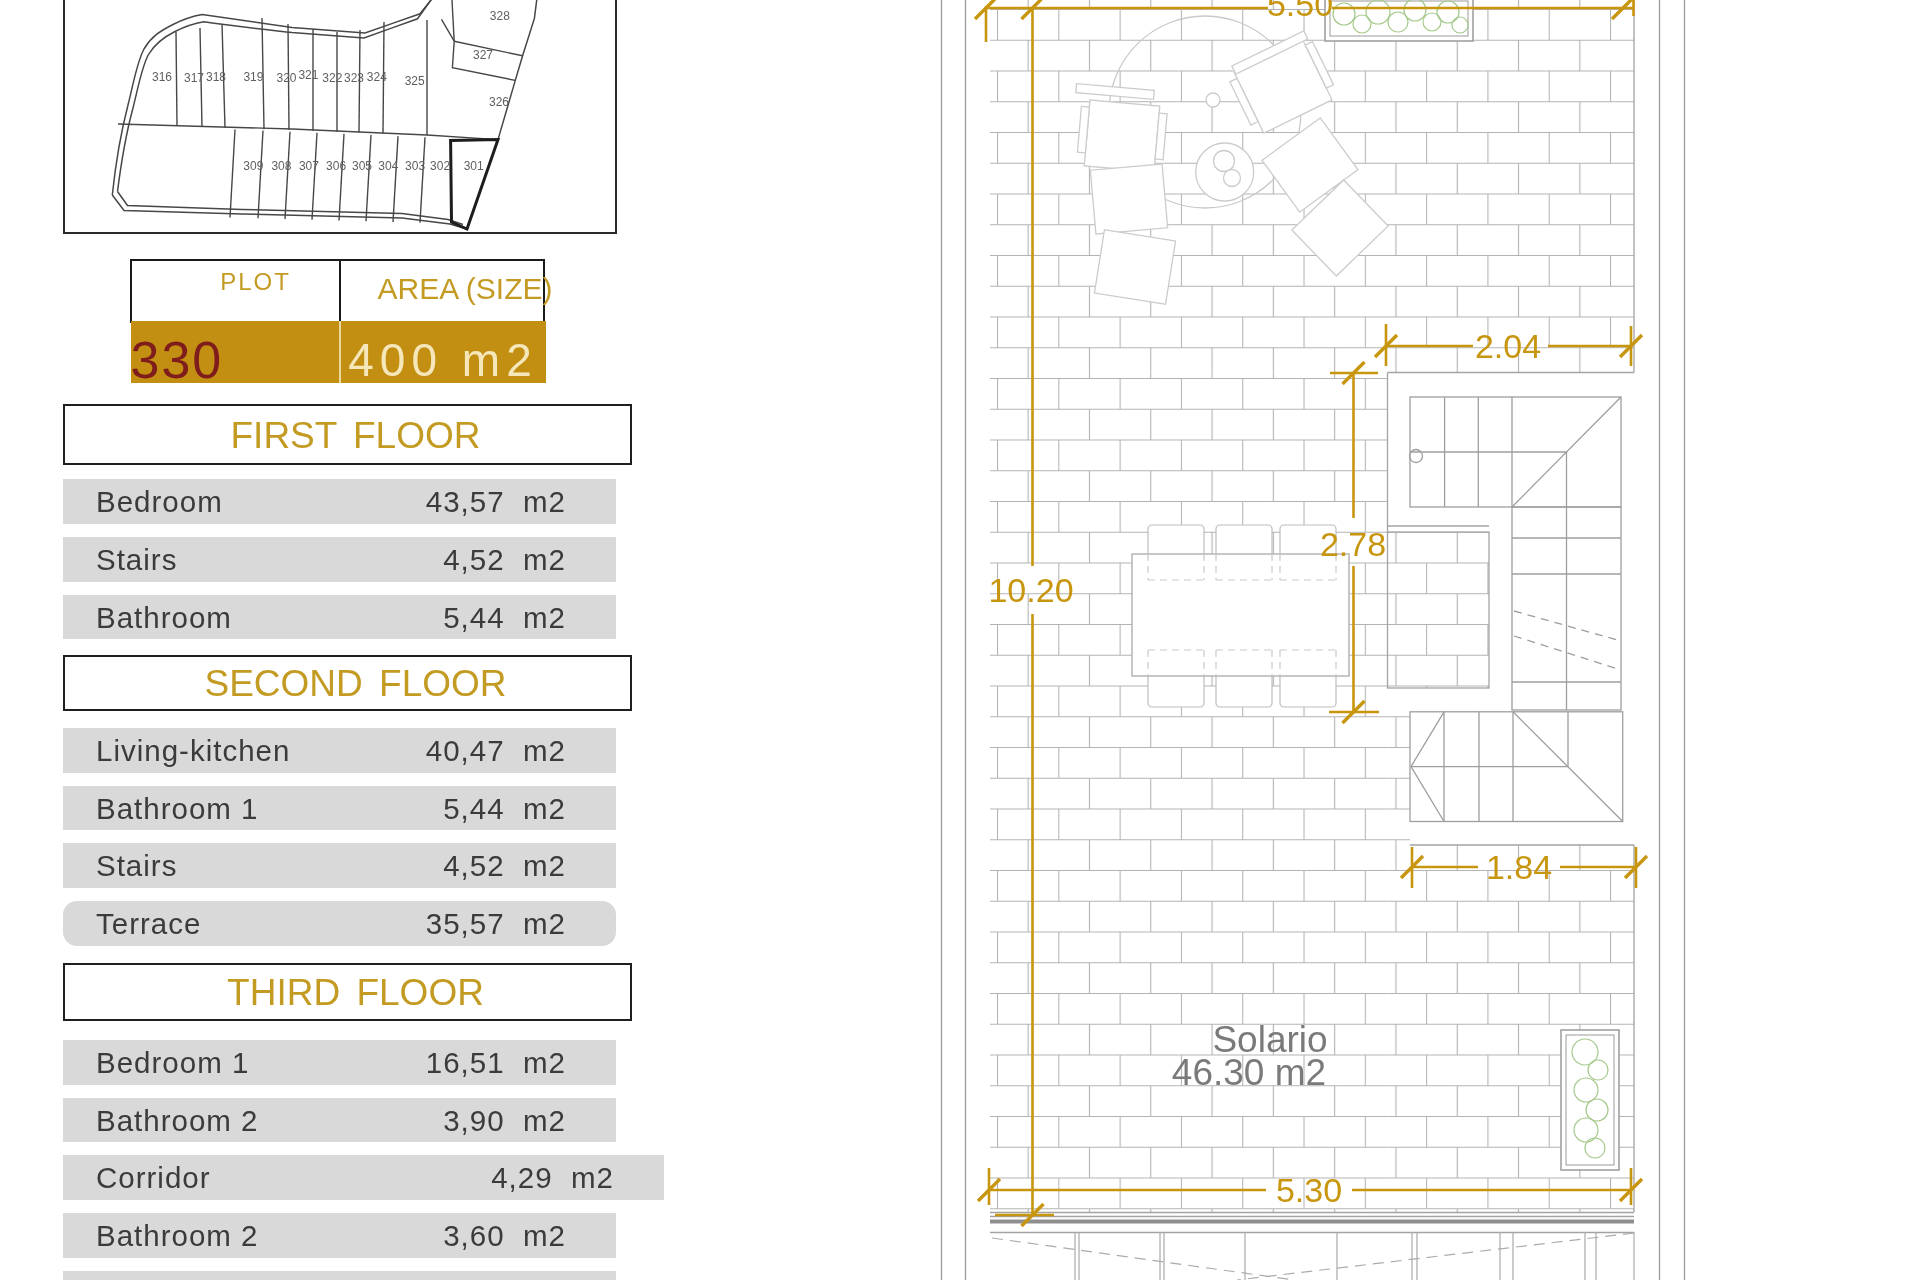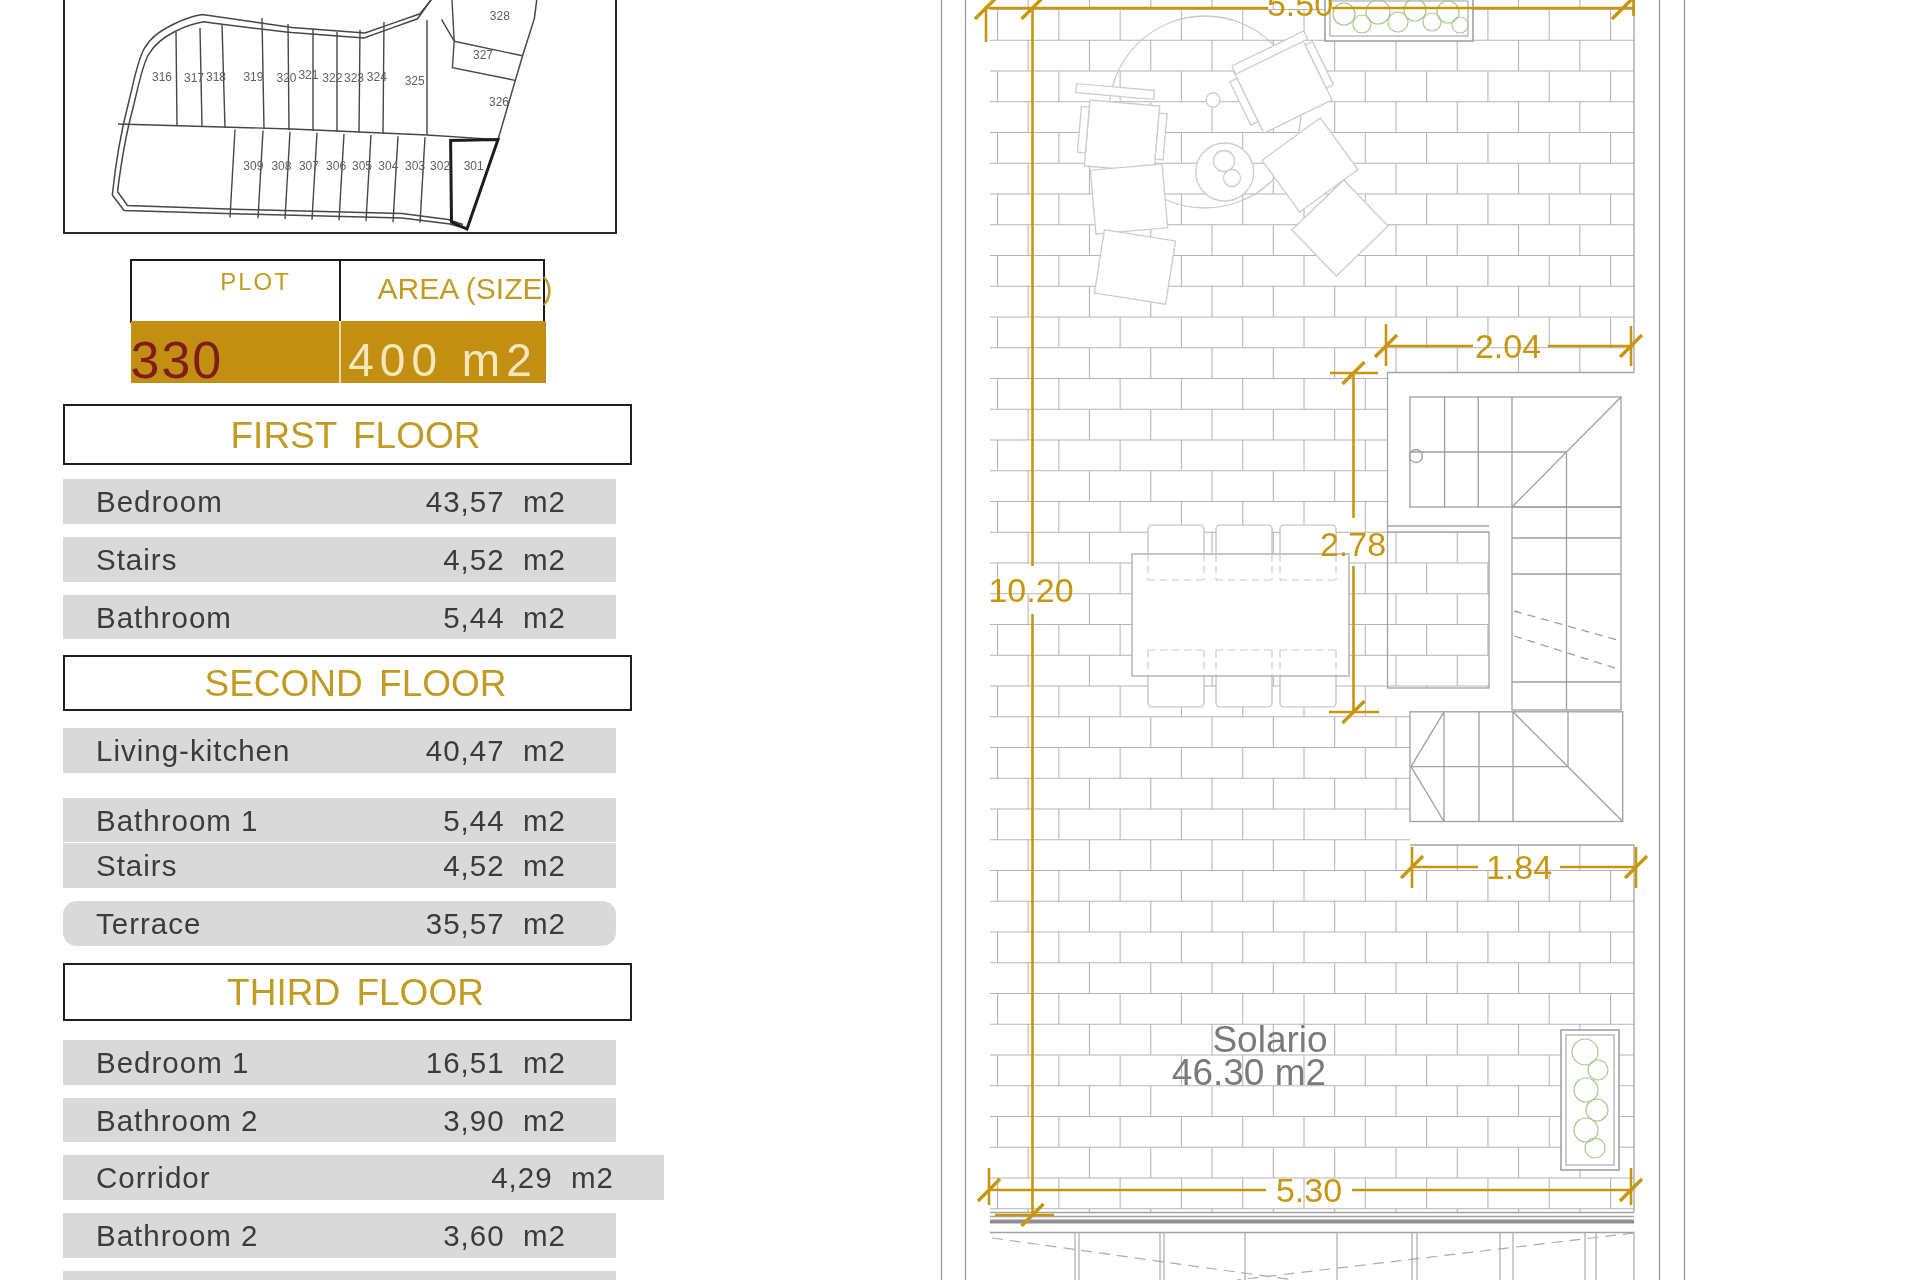--- a/index.html
+++ b/index.html
@@ -109,21 +109,21 @@
     </div>
   <div class="row" style="top:594.8px;">
       <span class="lab">Bathroom</span>
       <span class="val">5,44  m2</span>
     </div>
 
   <div class="row" style="top:728px;">
       <span class="lab">Living-kitchen</span>
       <span class="val">40,47  m2</span>
     </div>
-  <div class="row" style="top:785.7px;margin-top:12px;">
+  <div class="row" style="top:785.7px;">
       <span class="lab">Bathroom 1</span>
       <span class="val">5,44  m2</span>
     </div>
   <div class="row" style="top:843.4px;">
       <span class="lab">Stairs</span>
       <span class="val">4,52  m2</span>
     </div>
   <div class="row" style="top:901.1px;border-radius:14px;">
       <span class="lab">Terrace</span>
       <span class="val">35,57  m2</span>

